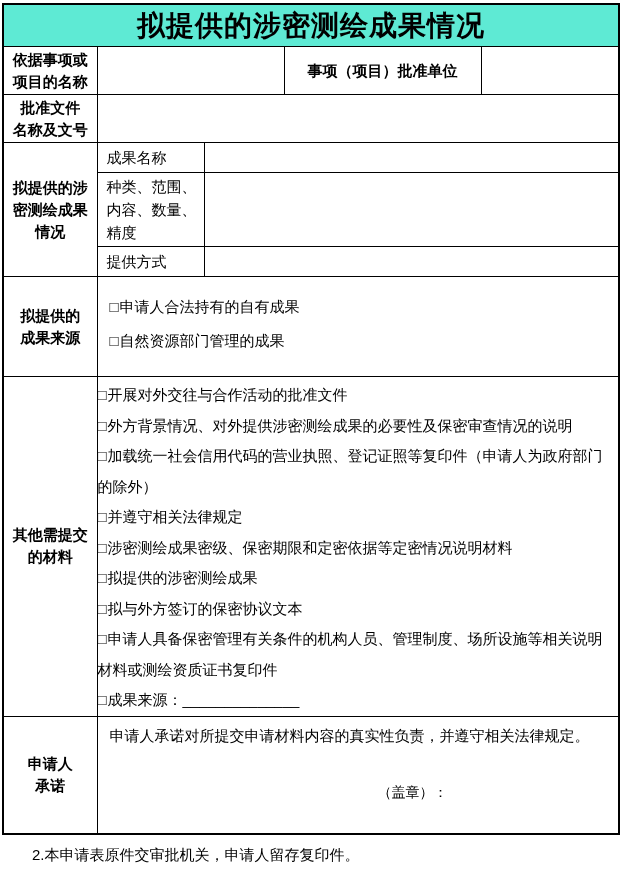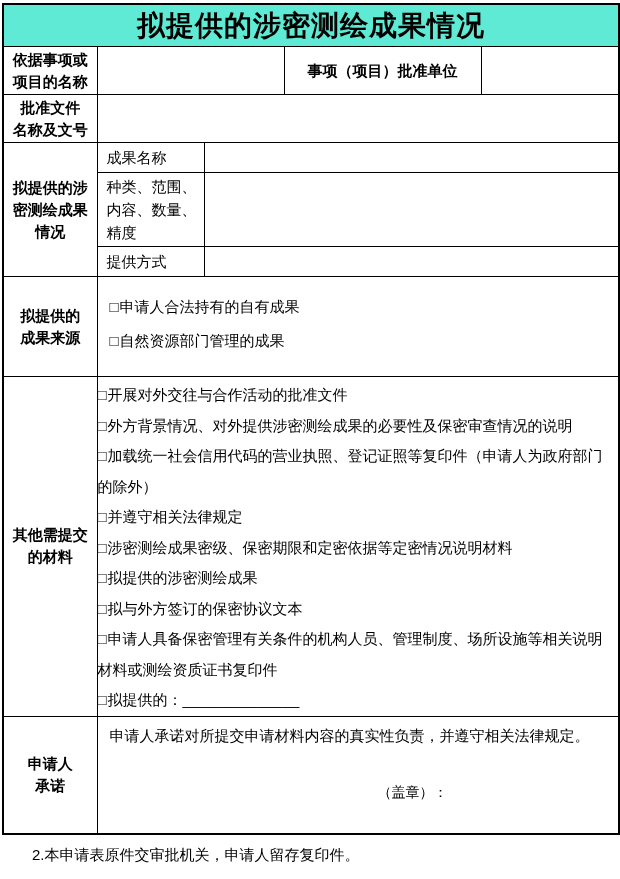--- a/index.html
+++ b/index.html
@@ -189,21 +189,21 @@
         <div class="check-item">
           <span class="cb">□</span><span>拟提供的涉密测绘成果</span>
         </div>
         <div class="check-item">
           <span class="cb">□</span><span>拟与外方签订的保密协议文本</span>
         </div>
         <div class="check-item">
           <span class="cb">□</span><span>申请人具备保密管理有关条件的机构人员、管理制度、场所设施等相关说明材料或测绘资质证书复印件</span>
         </div>
         <div class="check-item">
-          <span class="cb">□</span><span>拟提供的：______________</span>
+          <span class="cb">□</span><span>成果来源：______________</span>
         </div>
       </td>
     </tr>
 
     <tr style="height:118px">
       <td class="hlabel">申请人
 承诺</td>
       <td class="pledge-cell" colspan="4">
         <div class="pledge-statement">申请人承诺对所提交申请材料内容的真实性负责，并遵守相关法律规定。</div>
         <div class="seal-block">

